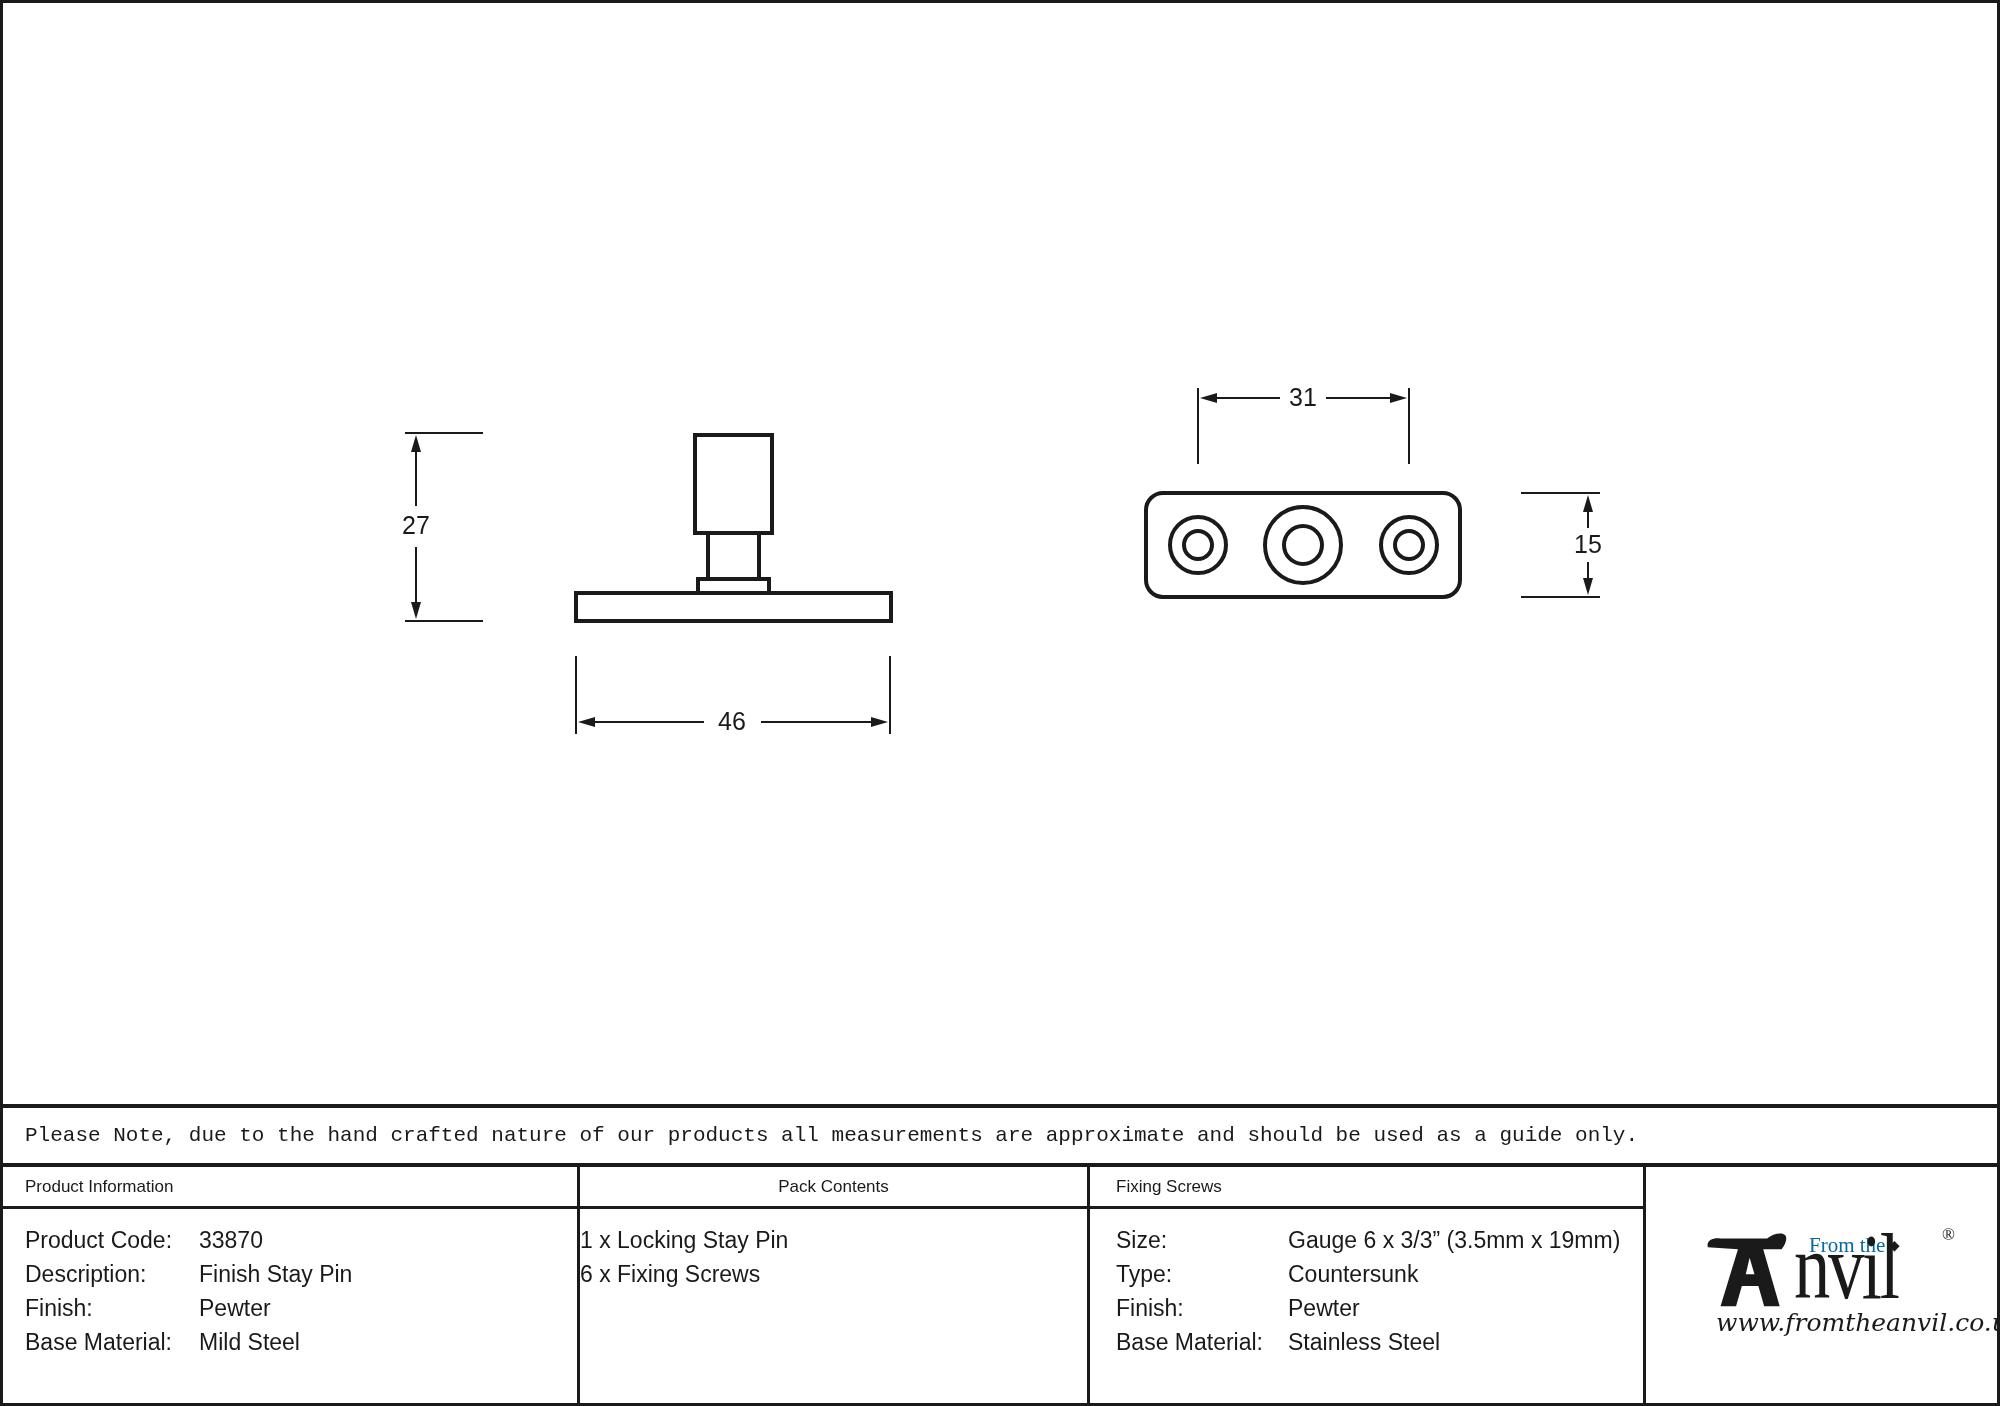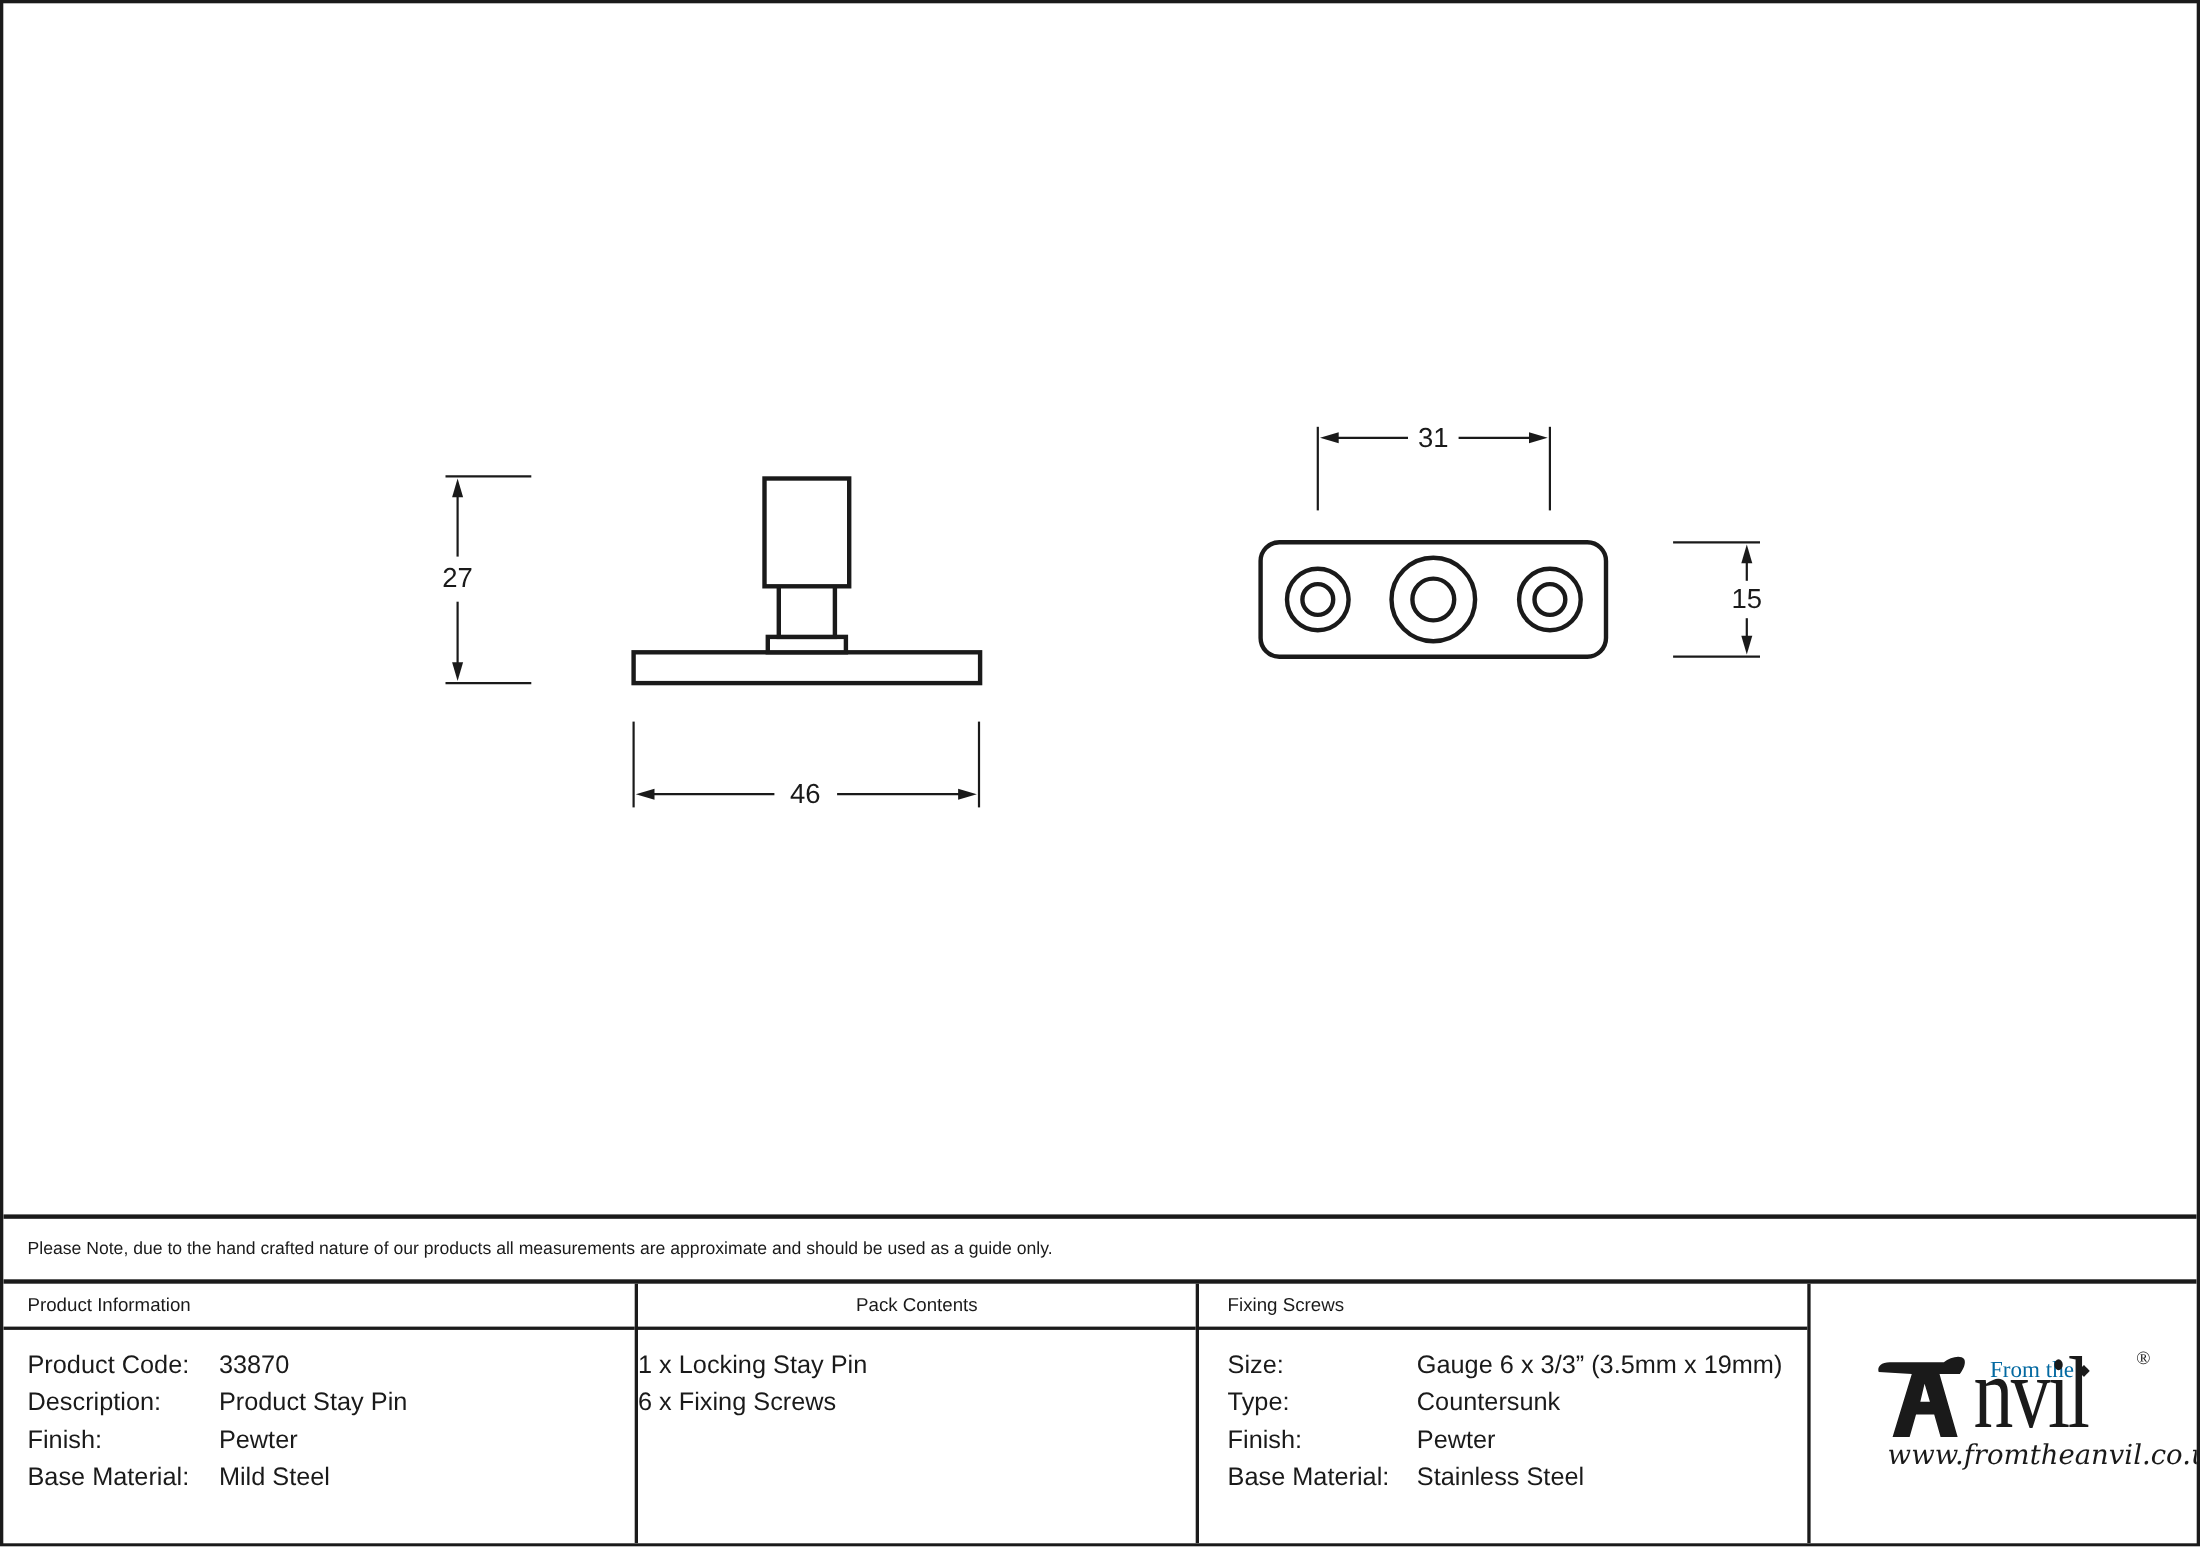--- a/index.html
+++ b/index.html
@@ -15,21 +15,22 @@
     overflow:hidden;
   }
   .drawing-area{flex:1;position:relative;}
   .drawing-area svg{position:absolute;left:0;top:0;}
   .note-row{
     height:55px;flex:0 0 auto;
     border-top:4px solid #1a1a1a;
     border-bottom:4px solid #1a1a1a;
     display:flex;align-items:center;
     padding-left:22px;
-    font-size:16px;
+    font-size:21px;
+    font-family:Liberation Mono, monospace;
   }
   .info-table{height:236px;flex:0 0 auto;display:flex;}
   .col{box-sizing:border-box;display:flex;flex-direction:column;}
   .col-1{width:577px;border-right:3px solid #1a1a1a;}
   .col-2{width:510px;border-right:3px solid #1a1a1a;}
   .col-3{width:556px;border-right:3px solid #1a1a1a;}
   .col-4{flex:1;position:relative;}
   .col-header{
     height:42px;box-sizing:border-box;
     border-bottom:3px solid #1a1a1a;
@@ -154,21 +155,21 @@
       <div class="col-header">
         <span>Product Information</span>
       </div>
       <div class="col-body">
         <div class="kv-row">
           <span class="kv-label">Product Code:</span>
           <span class="kv-value">33870</span>
         </div>
         <div class="kv-row">
           <span class="kv-label">Description:</span>
-          <span class="kv-value">Product Stay Pin</span>
+          <span class="kv-value">Finish Stay Pin</span>
         </div>
         <div class="kv-row">
           <span class="kv-label">Finish:</span>
           <span class="kv-value">Pewter</span>
         </div>
         <div class="kv-row">
           <span class="kv-label">Base Material:</span>
           <span class="kv-value">Mild Steel</span>
         </div>
       </div>

